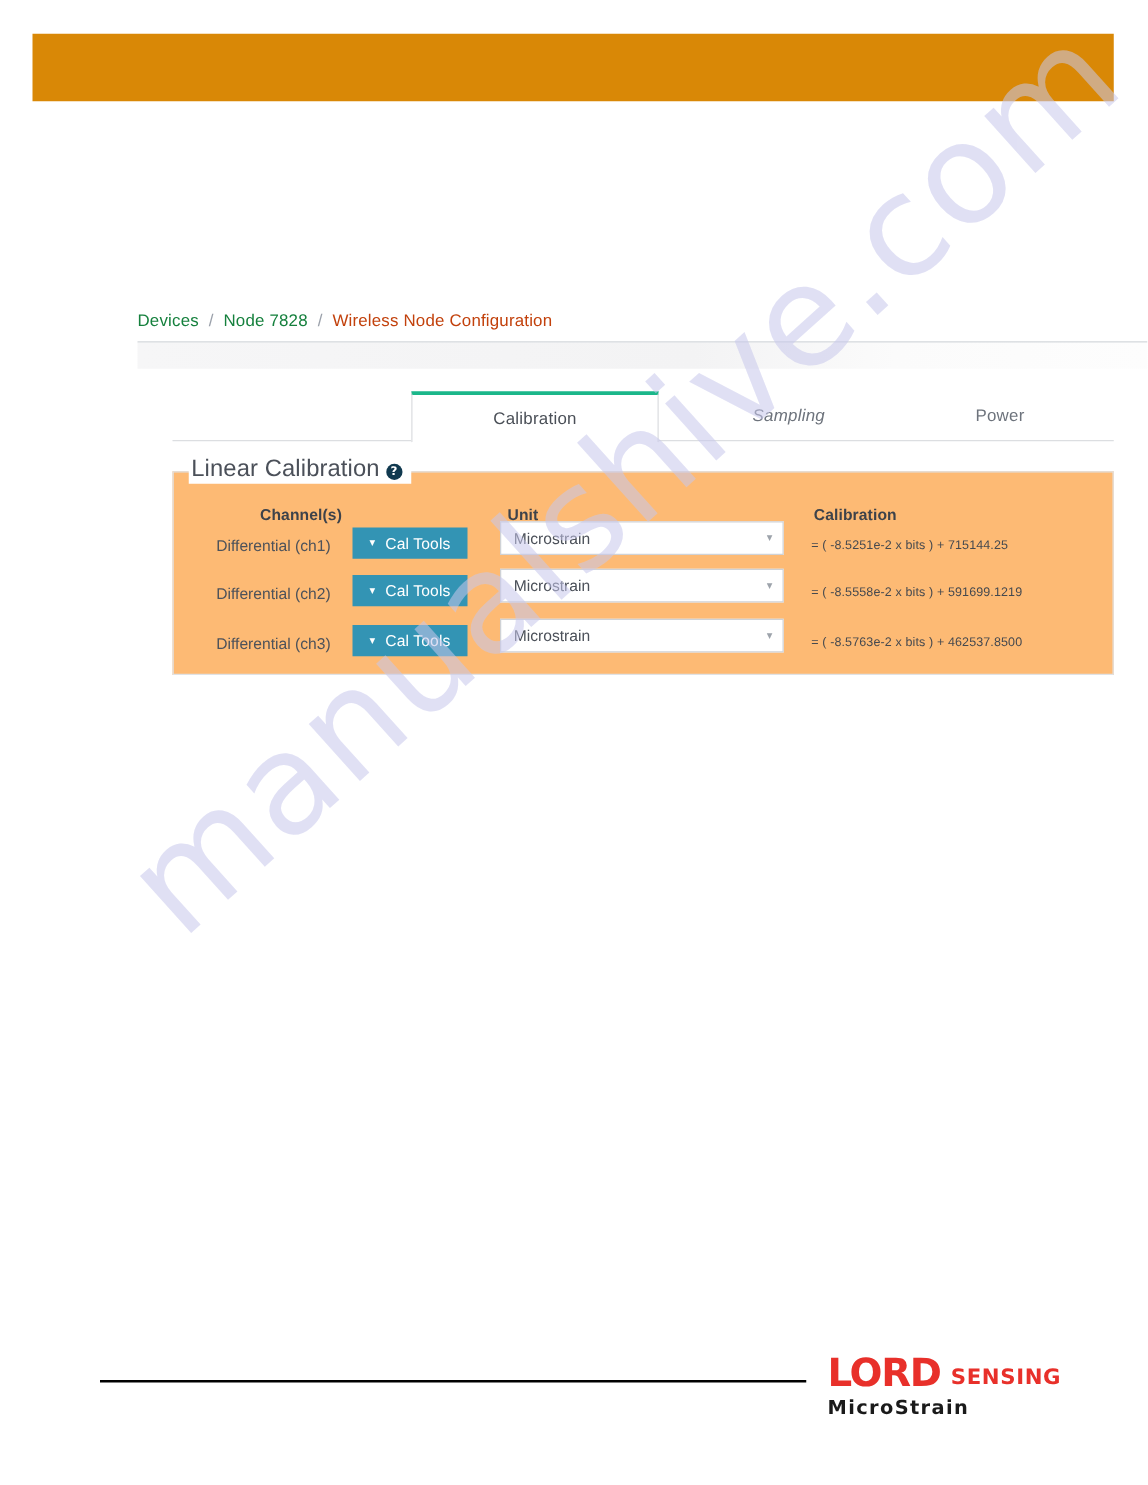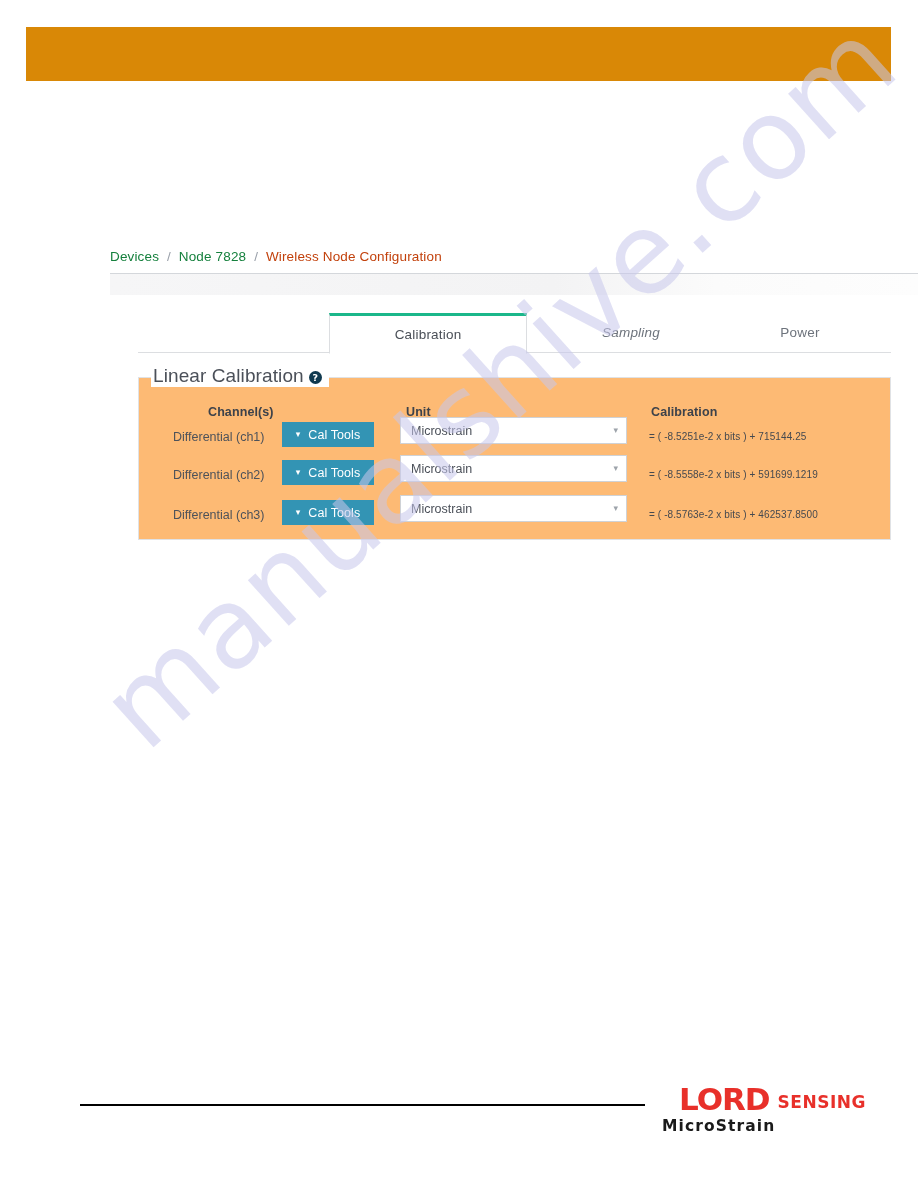--- a/index.html
+++ b/index.html
@@ -266,21 +266,20 @@
     left: 662px;
     top: 1084px;
     width: 195px;
     height: 50px;
   }
   .logo .logo-top {
     display: flex;
     align-items: flex-end;
     gap: 8px;
     height: 30px;
-    margin-left: 17px;
   }
   .logo .lord {
     font-family: "DejaVu Sans", sans-serif;
     font-size: 31px;
     font-weight: bold;
     color: #e8302a;
     letter-spacing: -1px;
     line-height: 30px;
   }
   .logo .sensing {

